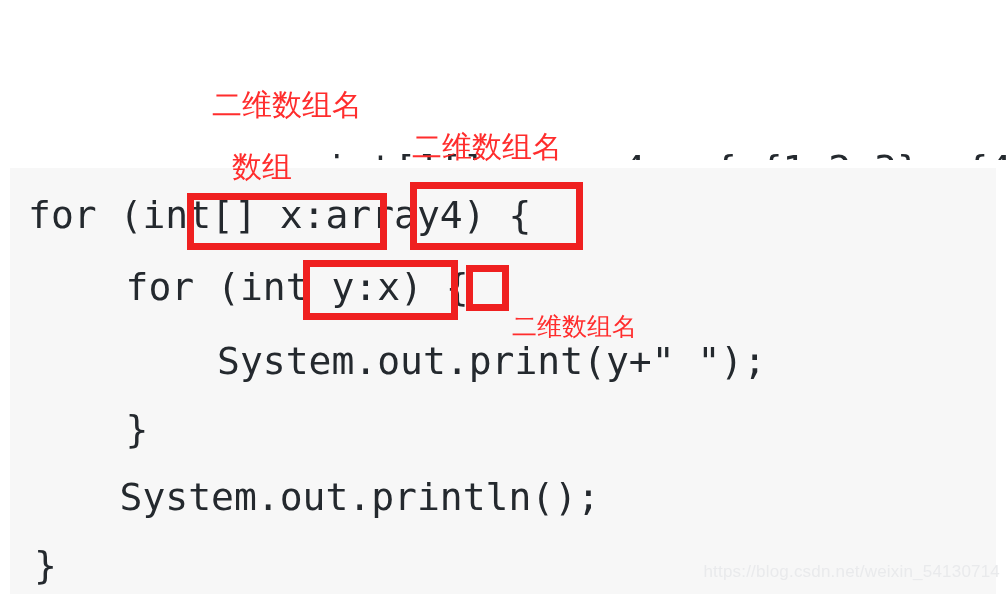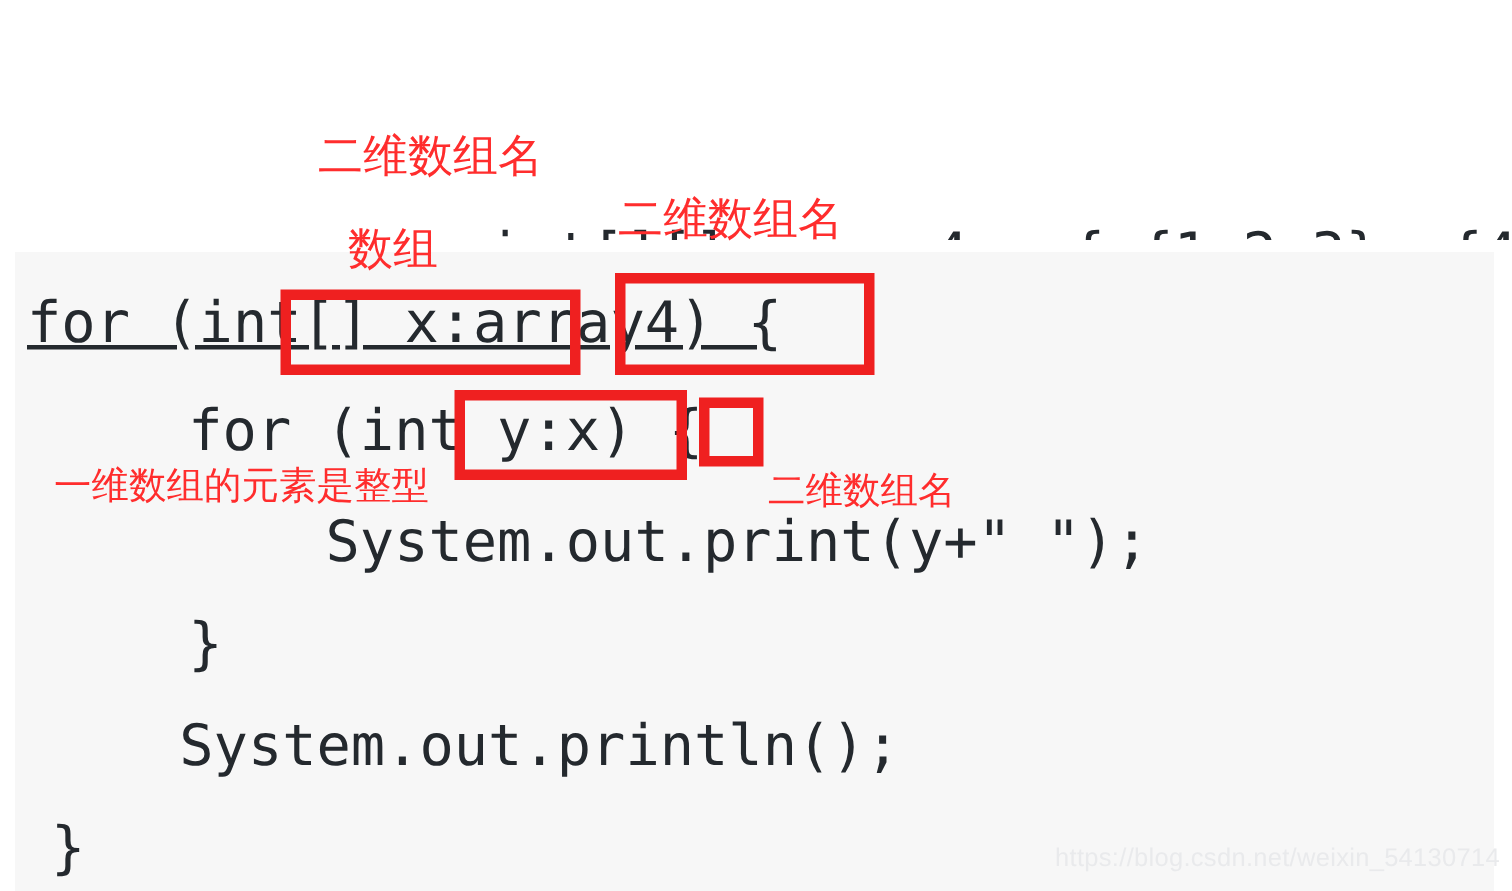--- a/index.html
+++ b/index.html
@@ -79,21 +79,21 @@
 </style>
 </head>
 <body>
 
 <div id="screenshot">
 
   <div class="code-panel"></div>
 
   <div class="code-line clipped" style="left:142px; top:150px; width:870px;">        int[][] array4 = { {1,2,3}, {4,5,6}, {7,8,9} };</div>
 
-  <div class="code-line" style="left:18px; top:196px;text-decoration:underline;">for (int[] x:array4) {</div>
+  <div class="code-line" style="left:28px; top:196px;">for (int[] x:array4) {</div>
 
   <div class="code-line" style="left:34px; top:268px;">    for (int y:x) {</div>
 
   <div class="code-line" style="left:34px; top:342px;">        System.out.print(y+" ");</div>
 
   <div class="code-line" style="left:34px; top:410px;">    }</div>
 
   <div class="code-line" style="left:28px; top:478px;">    System.out.println();</div>
 
   <div class="code-line" style="left:34px; top:546px;">}</div>
@@ -106,19 +106,18 @@
 
   <div class="redbox" style="left:466px; top:265px; width:43px; height:46px;"></div>
 
 
   <div class="annot" style="left:212px; top:88px;">二维数组名</div>
 
   <div class="annot" style="left:212px; top:150px;margin-left:20px;">数组</div>
 
   <div class="annot" style="left:412px; top:118px;margin-top:12px;">二维数组名</div>
 
-  <div class="annot small" style="left:36px; top:310px;">一维数组的元素是整型</div>
 
   <div class="annot small" style="left:512px; top:313px;">二维数组名</div>
 
   <div class="watermark">https://blog.csdn.net/weixin_54130714</div>
 
 </div>
 
 </body></html>

